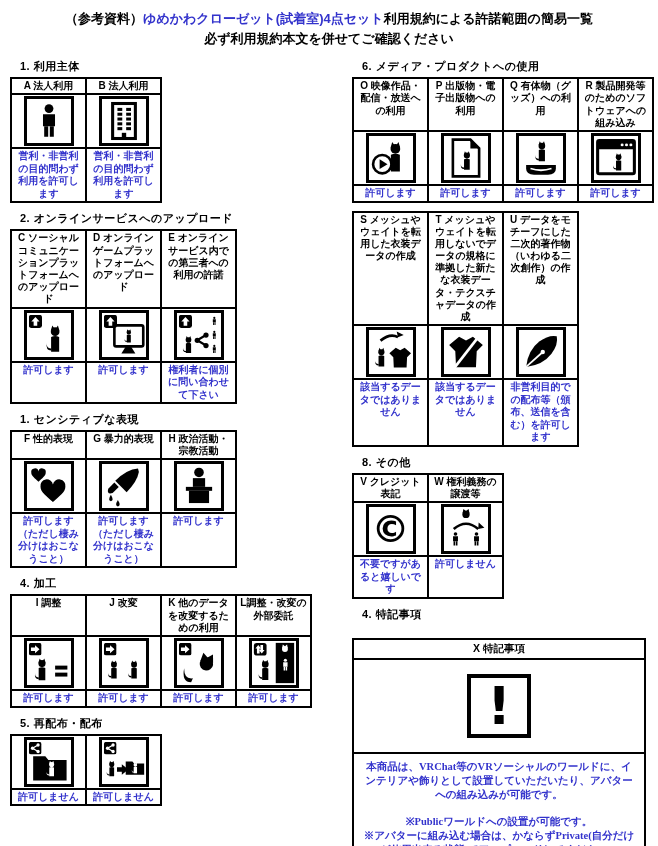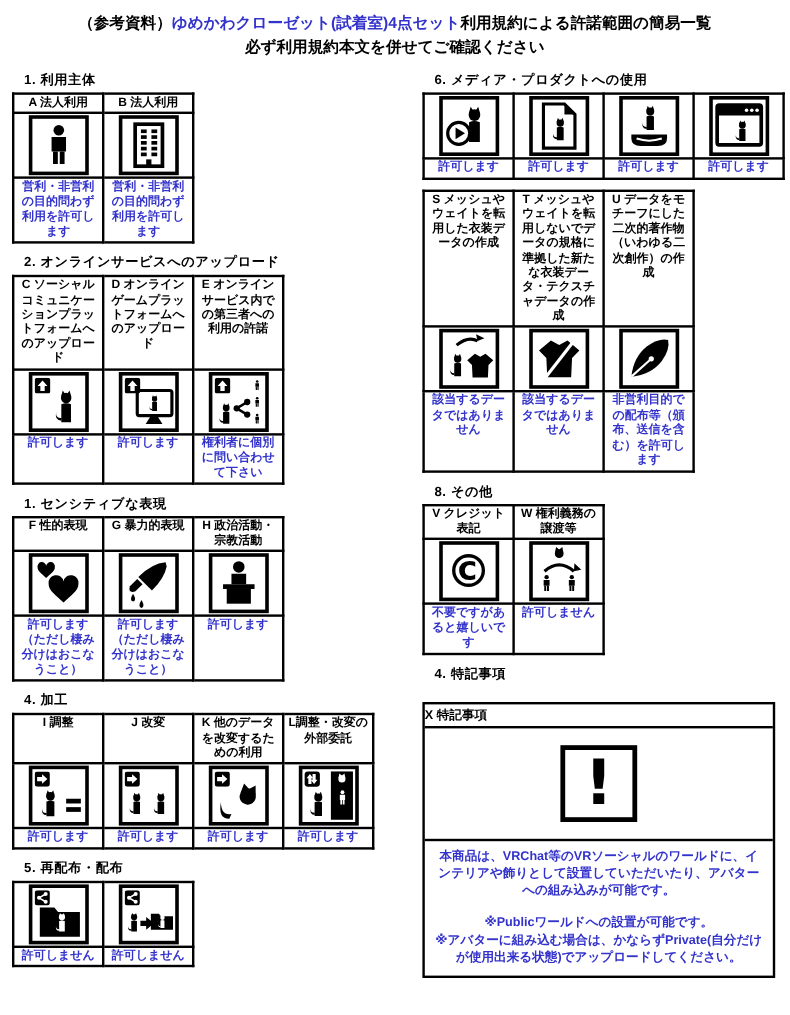--- a/index.html
+++ b/index.html
@@ -19,26 +19,26 @@
   table.perm td{border:2px solid #000;vertical-align:top;padding:1px 2px;text-align:center;width:69px;}
   td.lbl{font-size:10px;font-weight:bold;line-height:1.22;word-break:break-all;padding-top:2px;}
   td.ico{vertical-align:middle;padding:4px 2px;}
   .plate{width:50px;height:50px;border:3px solid #000;background:#fff;margin:0 auto;
          display:flex;align-items:center;justify-content:center;box-sizing:border-box;}
   svg.icon{width:42px;height:42px;display:block;}
   td.res{font-size:10px;font-weight:bold;color:#3333cc;line-height:1.25;padding:2px 1px 4px;word-break:break-all;}
   .glyph{font-family:"DejaVu Sans",sans-serif;font-size:38px;font-weight:bold;line-height:1;}
   
   .notes-box{width:294px;border:2px solid #000;margin-top:16px;box-sizing:border-box;}
-  .notes-header{border-bottom:2px solid #000;text-align:left;font-size:10.5px;font-weight:bold;padding:2px 0;}
+  .notes-header{border-bottom:2px solid #000;text-align:center;font-size:10.5px;font-weight:bold;padding:2px 0;}
   .notes-icon-row{border-bottom:2px solid #000;display:flex;justify-content:center;padding:14px 0;}
   .plate-x{width:64px;height:64px;border:4px solid #000;}
   .plate-x .glyph{font-size:52px;}
   .notes-text{color:#3333cc;font-size:10.5px;font-weight:bold;text-align:center;line-height:1.35;padding:6px 7px 4px;}
-  .notes-text p{margin:0 0 13px;white-space:pre-line;word-break:break-all;}
+  .notes-text p{margin:0 0 13px;white-space:pre-line;word-break:break-all;font-family:Liberation Serif, serif;}
   .notes-text p:last-child{margin-bottom:4px;}
 </style>
 </head>
 <body>
 
 <svg width="0" height="0" style="position:absolute">
   <defs>
     <symbol id="sym-person" viewBox="0 0 48 48">
       <circle cx="24" cy="8.5" r="5.5"></circle>
       <path d="M16.5 15.5 h15 v15 h-15 z"></path>
@@ -339,20 +339,26 @@
     </div>
 
   </div>
 
   <div class="col-right">
 
     <div class="section">
       <div class="section-heading">6. メディア・プロダクトへの使用</div>
       <table class="perm">
         <tbody>
+            <tr>
+          <td class="lbl">O 映像作品・配信・放送への利用</td>
+          <td class="lbl">P 出版物・電子出版物への利用</td>
+          <td class="lbl">Q 有体物（グッズ）への利用</td>
+          <td class="lbl">R 製品開発等のためのソフトウェアへの組み込み</td>
+        </tr>
         <tr>
           <td class="ico">
                 <div class="plate">
             <svg class="icon" viewBox="0 0 48 48">
               <use href="#sym-cat" x="10" y="1" width="38" height="45"></use>
               <circle cx="14" cy="31" r="10.5" fill="#fff" stroke="#000" stroke-width="3"></circle>
               <path d="M11 25.5 L20 31 L11 36.5 Z"></path>
             </svg>
                 </div>
               </td>

